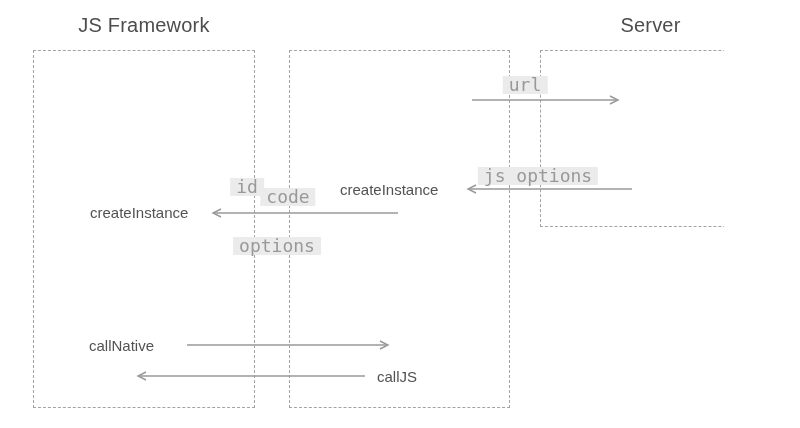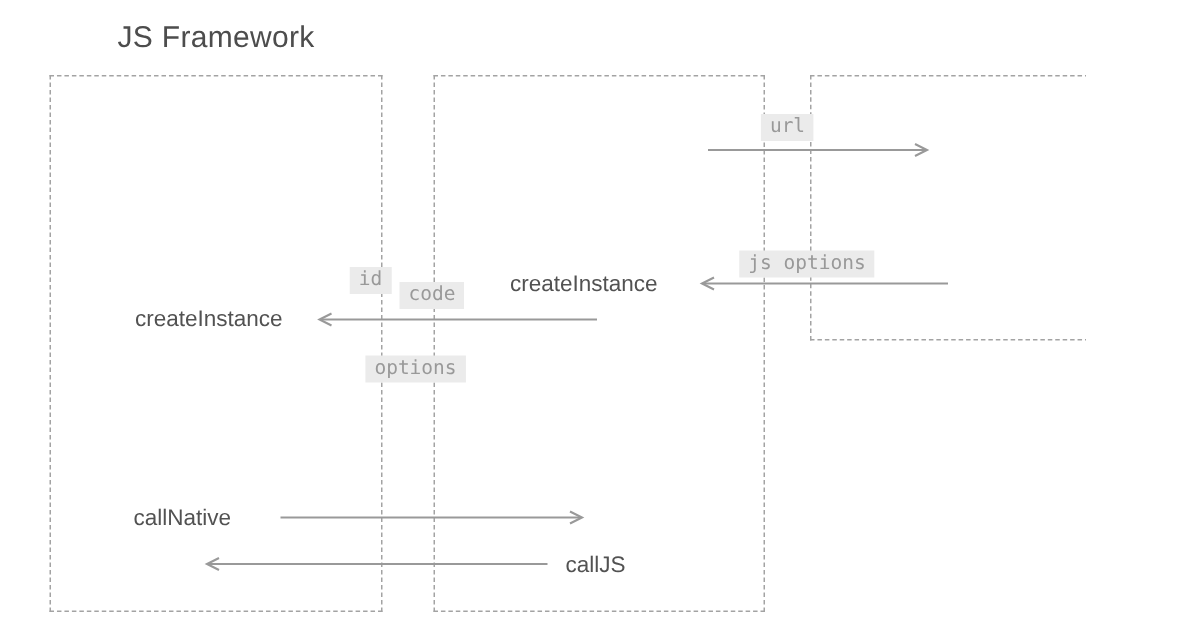--- a/index.html
+++ b/index.html
@@ -41,35 +41,36 @@
   }
   .l-render{left:340px;top:91px;}
   .l-create-native{left:340px;top:181px;}
   .l-create-js{left:90px;top:204px;}
   .l-call-native{left:89px;top:337px;}
   .l-call-js{left:377px;top:368px;}
 
   .badge{
     position:absolute;transform:translate(-50%,-50%);
     font-family:"DejaVu Sans Mono","Liberation Mono",monospace;
-    font-size:13px;line-height:14px;color:var(--badge-text);
+    font-size:18px;line-height:14px;color:var(--badge-text);
     background:var(--badge-bg);padding:2px 6px;white-space:nowrap;
   }
   .g-url{left:525px;top:85px;}
   .g-jsbundle{left:538px;top:176px;}
   .g-id{left:247px;top:187px;}
   .g-code{left:288px;top:197px;}
   .g-options{left:277px;top:246px;}
 </style>
 </head>
 <body>
 
 <div class="canvas">
 
   <div class="col-title t-js">JS Framework</div>
+  <div class="col-title t-server">Server</div>
 
   <div class="dashed-box b-js"></div>
   <div class="dashed-box b-native"></div>
   <div class="dashed-box b-server"></div>
 
   <svg class="arrows" width="800" height="428" viewBox="0 0 800 428">
 
     <g>
       <line class="arrow-line" x1="472" y1="100" x2="617" y2="100"></line>
       <polyline class="arrow-line" points="610,96 618,100 610,104"></polyline>

